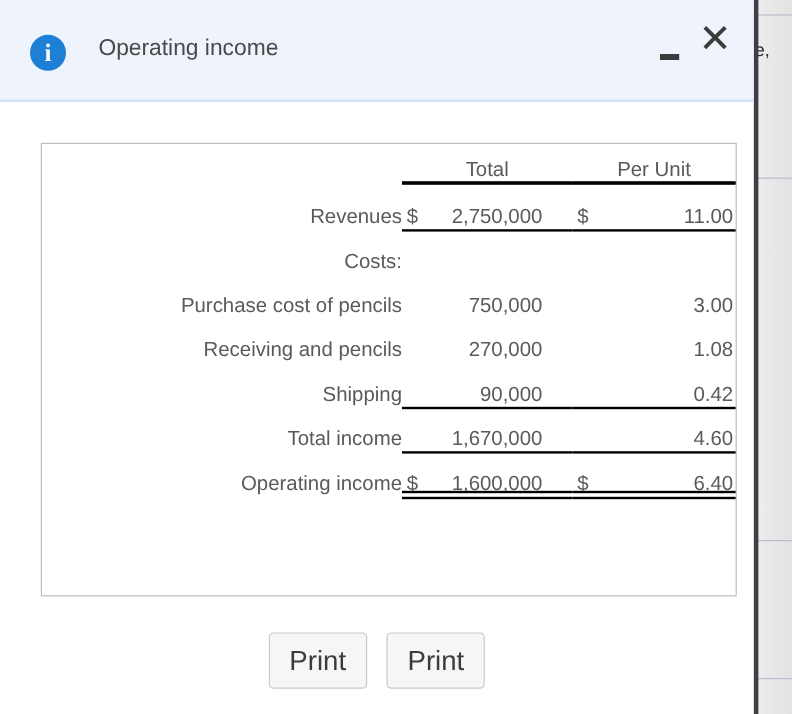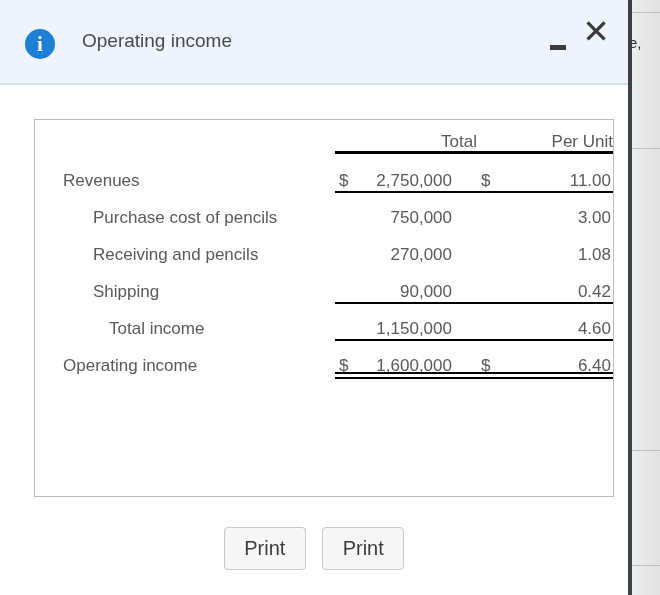--- a/index.html
+++ b/index.html
@@ -163,31 +163,31 @@
   table.report th,
   table.report td {
     padding: 0;
     vertical-align: bottom;
     font-size: 17px;
     color: #5a5a5a;
     font-weight: normal;
   }
 
   th.col-head {
-    text-align: right;
+    text-align: center;
     font-weight: bold;
     color: #3f3f3f;
     font-size: 17px;
     padding-bottom: 5px;
   }
   th.head-spacer { }
 
   
   td.label {
-    text-align: left;
+    text-align: right;
     padding-left: 28px;
     height: 37px;
   }
   td.label.ind-0 { padding-left: 28px; }
   td.label.ind-1 { padding-left: 58px; }
   td.label.ind-2 { padding-left: 74px; }
 
   td.num {
     position: relative;
     height: 37px;
@@ -240,21 +240,21 @@
     left: 0;
     top: 527px;
     width: 628px;
     text-align: center;
   }
   .btn {
     display: inline-block;
     min-width: 82px;
     padding: 9px 16px;
     margin: 0 6px;
-    font-size: 20px;
+    font-size: 23px;
     color: #3c3c3c;
     background: #f6f6f6;
     border: 1px solid #c9c9c9;
     border-radius: 4px;
     cursor: pointer;
     font-family: "Liberation Sans", sans-serif;
   }
 </style>
 </head>
 <body>
@@ -316,20 +316,35 @@
               <td class="num pad-unit">
                 <div class="money">
                   <span class="sym">$</span>
                   <span class="val">11.00</span>
                 </div>
                 <div class="rule top"></div>
                 <div class="rule bottom"></div>
               </td>
             </tr>
             <tr>
+              <td class="label ind-0">Costs:</td>
+              <td class="num pad-total">
+                <div class="money">
+                  <span class="sym blank">$</span>
+                  <span class="val"></span>
+                </div>
+              </td>
+              <td class="num pad-unit">
+                <div class="money">
+                  <span class="sym blank">$</span>
+                  <span class="val"></span>
+                </div>
+              </td>
+            </tr>
+            <tr>
               <td class="label ind-1">Purchase cost of pencils</td>
               <td class="num pad-total">
                 <div class="money">
                   <span class="sym blank">$</span>
                   <span class="val">750,000</span>
                 </div>
               </td>
               <td class="num pad-unit">
                 <div class="money">
                   <span class="sym blank">$</span>
@@ -367,21 +382,21 @@
                   <span class="val">0.42</span>
                 </div>
                 <div class="rule bottom"></div>
               </td>
             </tr>
             <tr>
               <td class="label ind-2">Total income</td>
               <td class="num pad-total">
                 <div class="money">
                   <span class="sym blank">$</span>
-                  <span class="val">1,150,000</span>
+                  <span class="val">1,670,000</span>
                 </div>
                 <div class="rule bottom"></div>
               </td>
               <td class="num pad-unit">
                 <div class="money">
                   <span class="sym blank">$</span>
                   <span class="val">4.60</span>
                 </div>
                 <div class="rule bottom"></div>
               </td>

